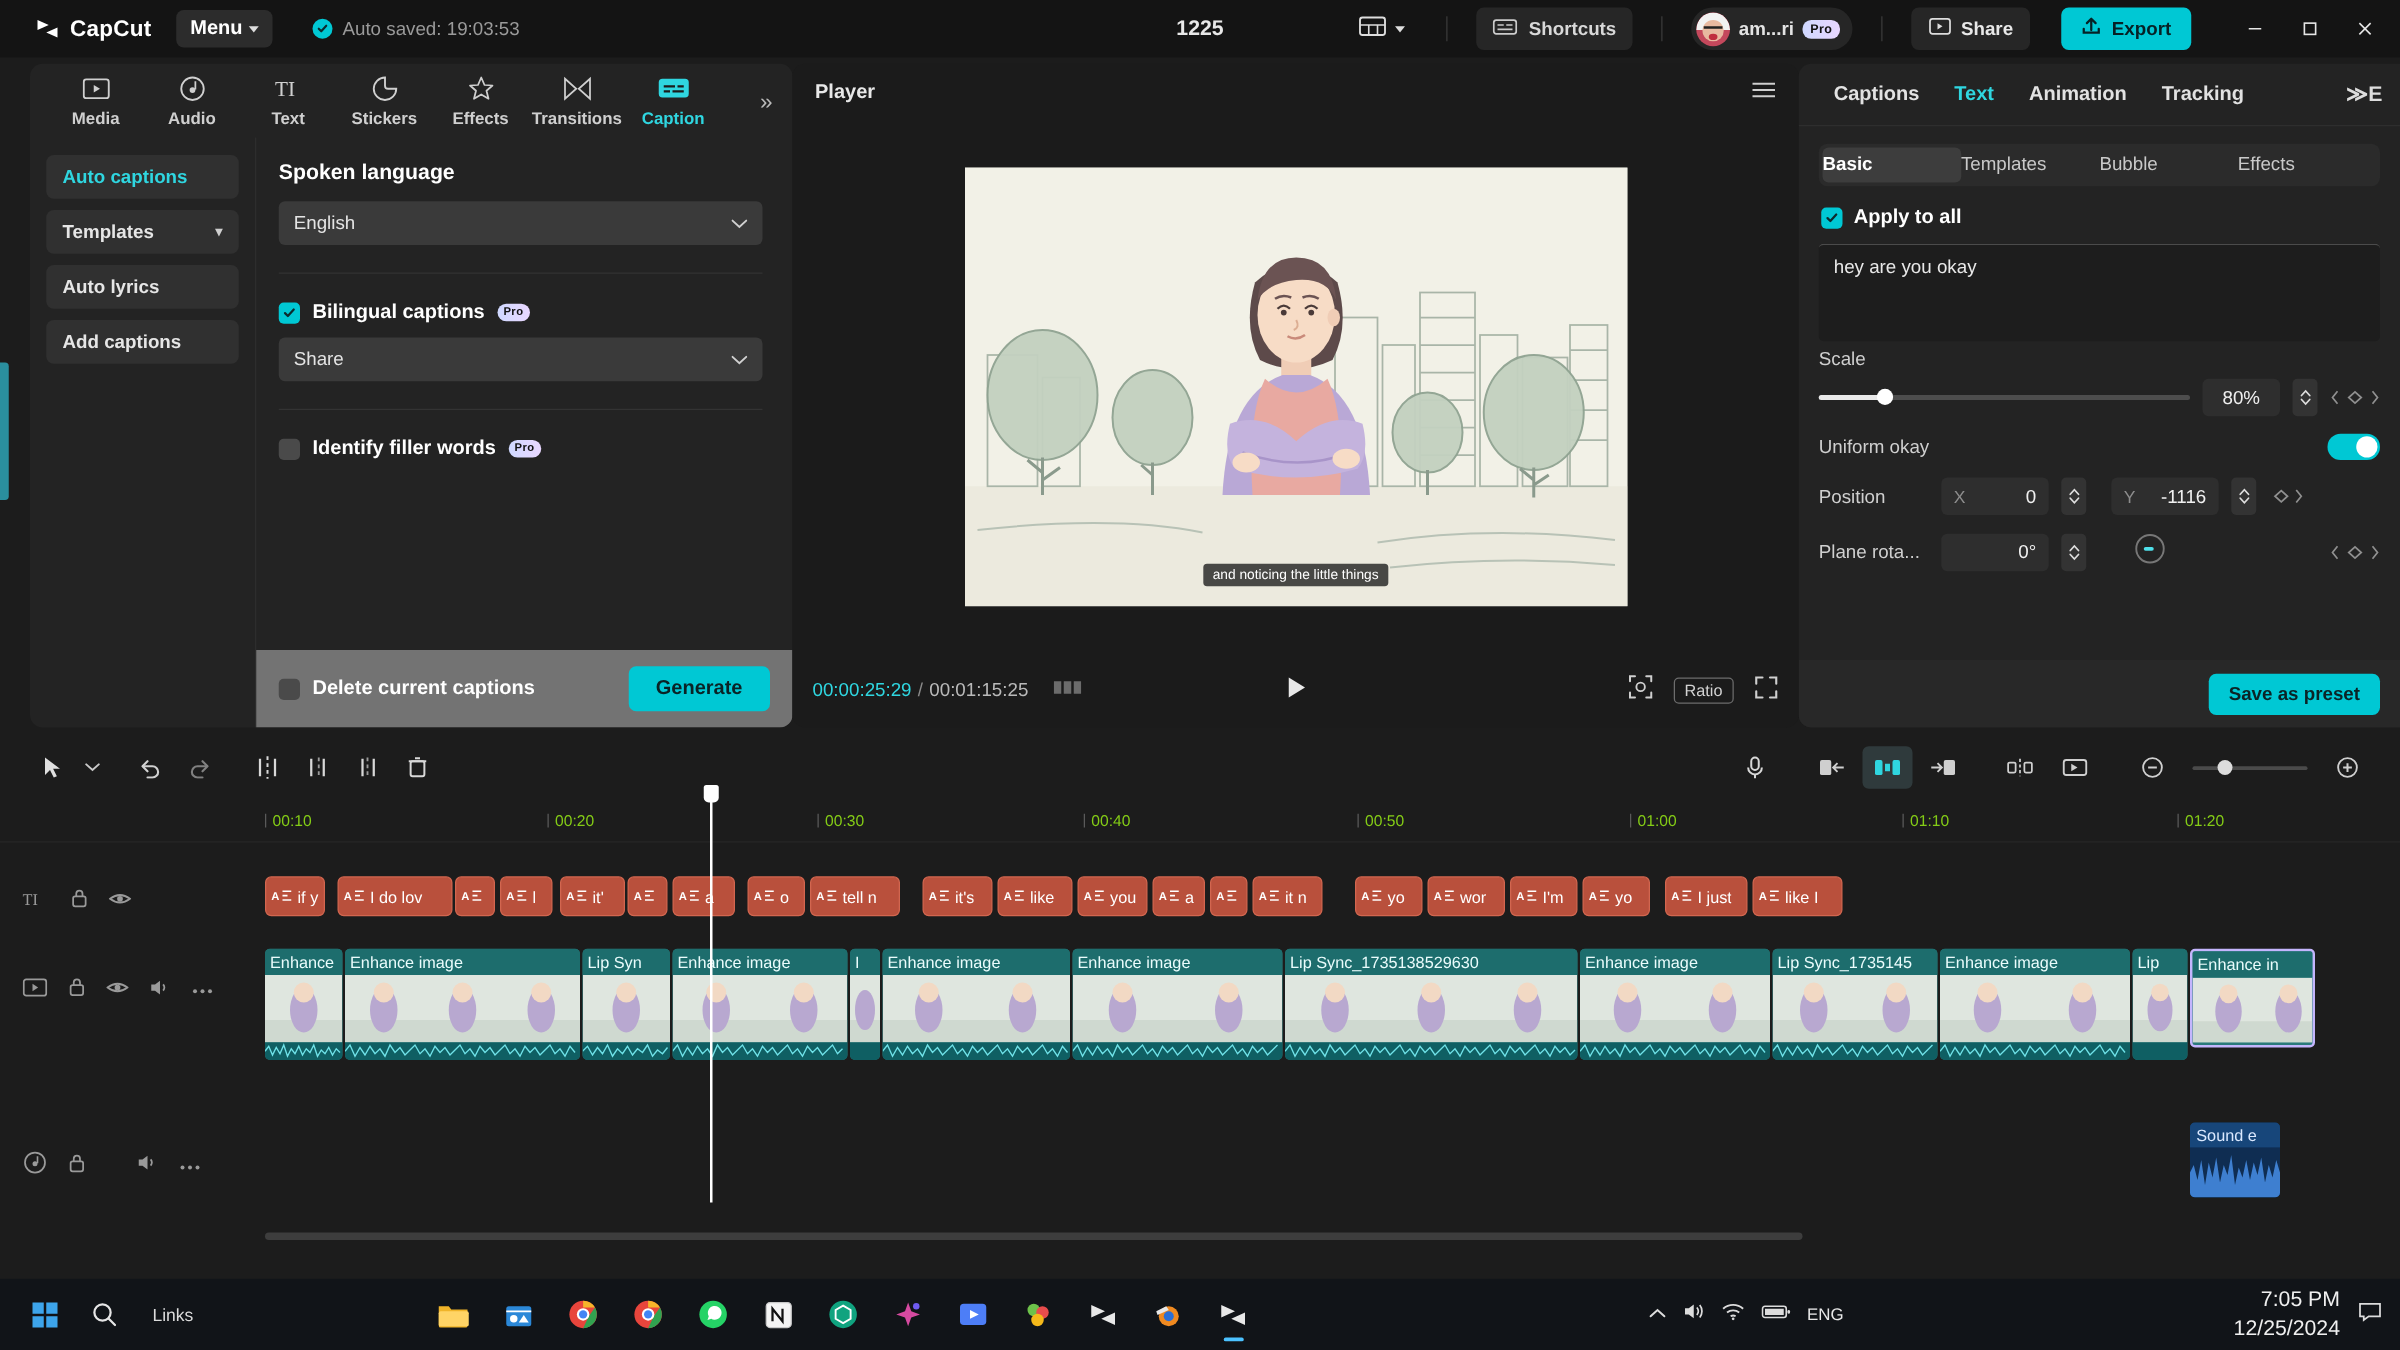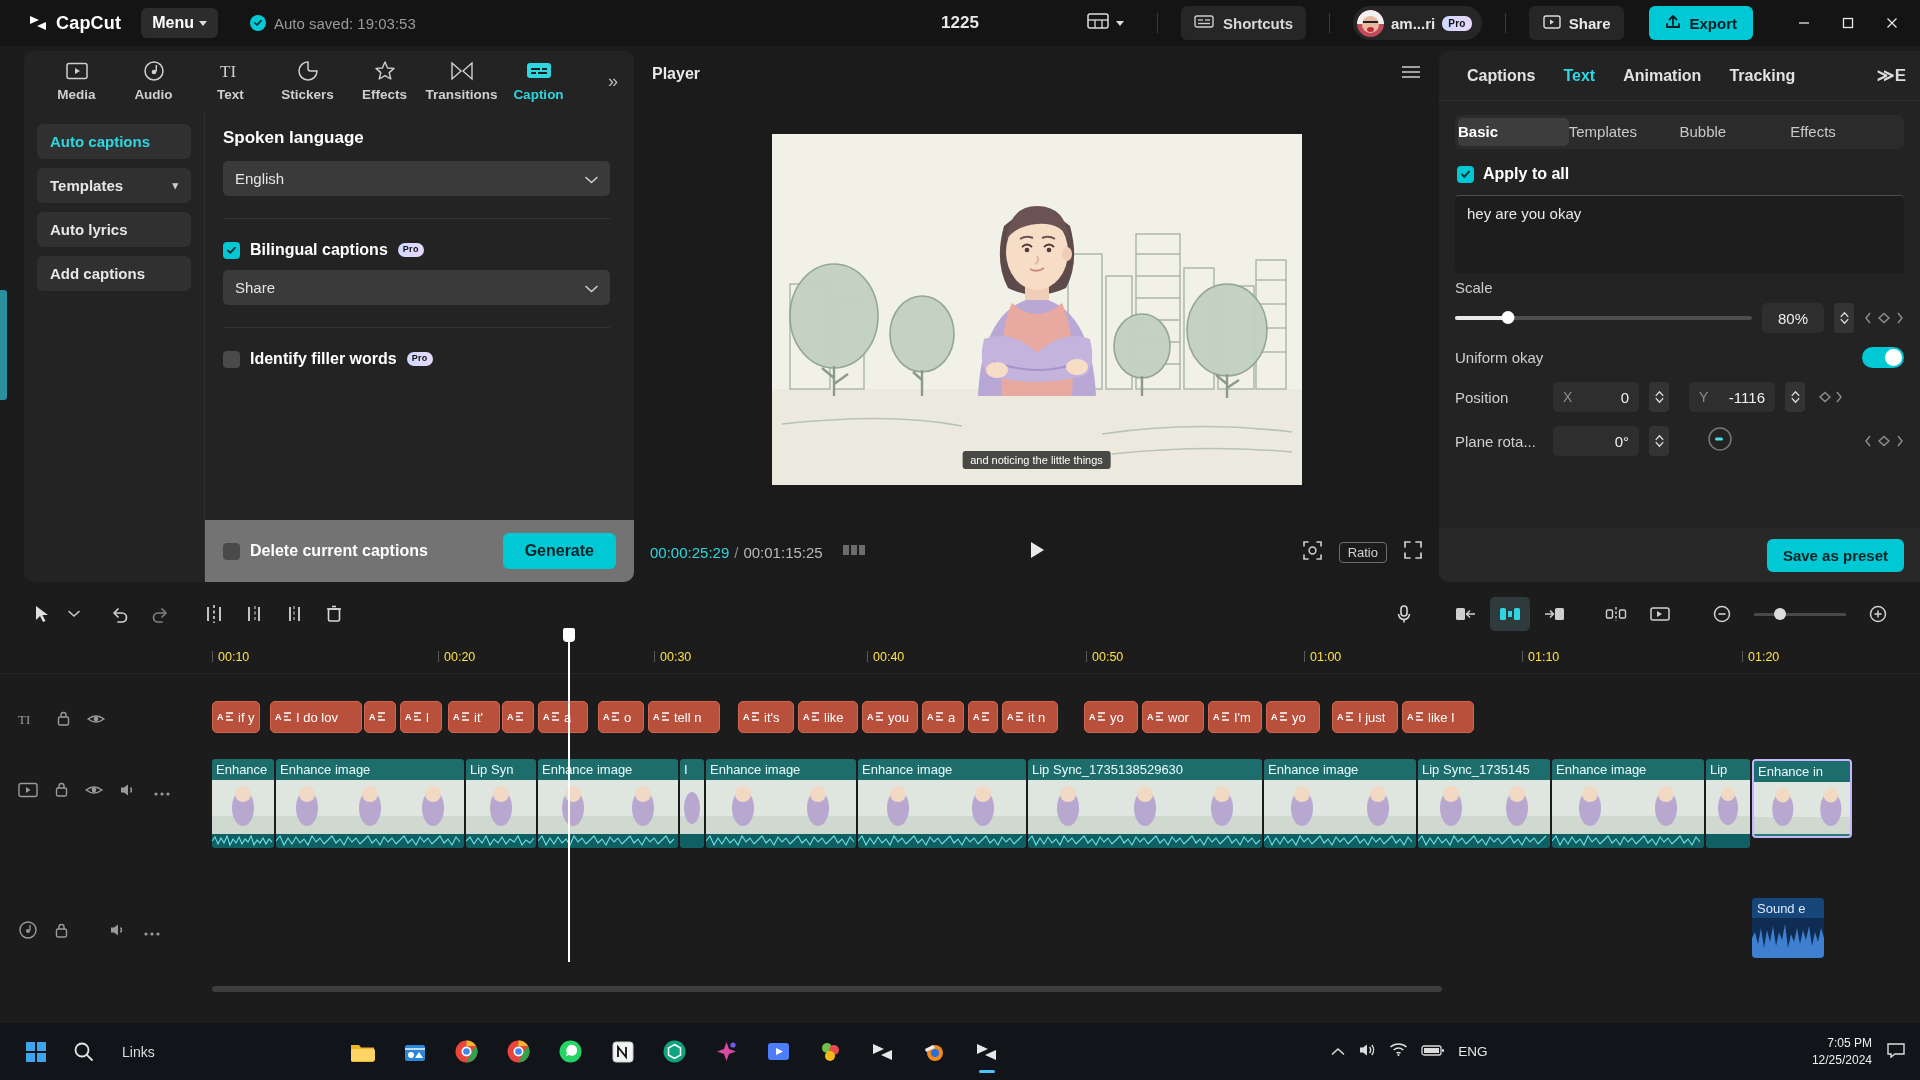--- a/index.html
+++ b/index.html
@@ -141,21 +141,21 @@
   
   .timeline { position:absolute; left:0; top: 590px; width: 1920px; height: 433px; background: #1c1c1c; }
   .tl-toolbar { height: 48px; display:flex; align-items:center; padding: 0 22px; gap: 0; }
   .tl-ic { width: 40px; height: 34px; display:flex; align-items:center; justify-content:center; cursor:pointer; border-radius:5px; }
   .tl-ic.on { background:#2f3a3c; }
   .tl-gap { width: 14px; }
   .tl-right { margin-left:auto; display:flex; align-items:center; gap: 4px; }
   .zoom-slider { width: 92px; height: 3px; background:#4a4a4a; position:relative; margin: 0 8px; border-radius:2px; }
   .zoom-slider .zk { position:absolute; left: 22%; top:-5px; width:12px; height:12px; border-radius:50%; background:#ddd; }
   .ruler { position:relative; height: 36px; margin-left: 0; border-bottom: 1px solid #262626; }
-  .ruler .tick { position:absolute; top: 12px; color:#fde047; font-size: 12.5px; }
+  .ruler .tick { position:absolute; top: 12px; color:#84cc16; font-size: 12.5px; }
   .ruler .tick::before { content:''; position:absolute; left:-6px; top: 1px; width:1px; height:11px; background:#5a5a5a; }
   .tracks { position:relative; height: 320px; }
   .track-head { position:absolute; left: 18px; display:flex; align-items:center; gap: 16px; color:#9a9a9a; }
   .clip-area { position:absolute; left: 212px; right: 0; }
   .cap-clip {
     position:absolute; top:0; height: 32px; background:#b9503c; border-radius:5px;
     display:flex; align-items:center; gap:4px; padding-left: 4px; overflow:hidden;
     color:#fff; font-size: 13px; border: 1px solid #d2664f; cursor:pointer;
   }
   .cap-clip .cicon { width:17px; height:15px; flex:none; }
@@ -167,21 +167,21 @@
   .aud-clip { position:absolute; border-radius:4px; overflow:hidden; background:#123c6b; cursor:pointer; }
   .aud-label { height:20px; color:#dbe9ff; font-size:13px; display:flex; align-items:center; padding-left:5px; white-space:nowrap; background:#17467a; }
   .playhead { position:absolute; width: 2px; background: #fff; top: 0; z-index: 30; }
   .playhead .ph-h { position:absolute; top:-10px; left:-5px; width:12px; height:14px; background:#fff; border-radius:2px 2px 4px 4px; }
   .hscroll { position:absolute; left: 212px; bottom: 2px; height:6px; background:#3d3d3d; border-radius:3px; }
 
   
   .taskbar { position:absolute; left:0; bottom:0; width:1920px; height:57px; background:#111418; display:flex; align-items:center; }
   .tb-icon { width: 48px; height:48px; display:flex; align-items:center; justify-content:center; cursor:pointer; border-radius:5px; }
   .tb-label { color:#dcdcdc; font-size:14px; margin: 0 14px; cursor:pointer; }
-  .clock { margin-left:auto; color:#f0f0f0; font-size:12px; text-align:right; line-height:1.35; padding-right: 14px; cursor:pointer; }
+  .clock { margin-left:auto; color:#f0f0f0; font-size:17px; text-align:right; line-height:1.35; padding-right: 14px; cursor:pointer; }
   .tray { display:flex; align-items:center; gap: 13px; color:#e0e0e0; padding-right: 4px; }
   .lang { color:#e8e8e8; font-size:13.5px; }
   .app-open-dot { position:absolute; bottom:3px; left:50%; transform:translateX(-50%); width:16px; height:3px; border-radius:2px; background:#4cc2ff; }
   .edge-strip { position:absolute; left:0; top:290px; width:7px; height:110px; background:#2a8f9e; border-radius:0 3px 3px 0; }
 </style>
 </head>
 <body>
 
 <div class="app">
 

